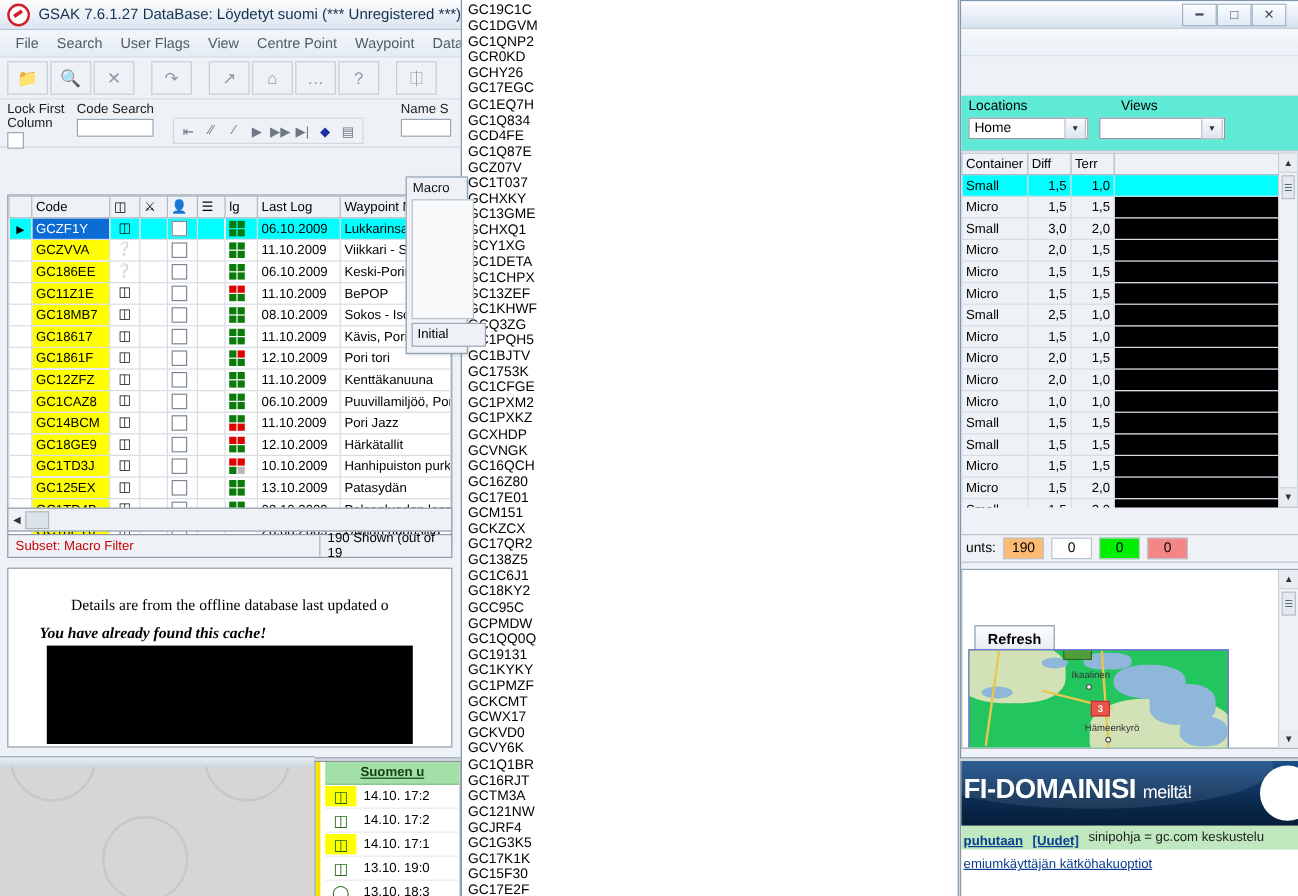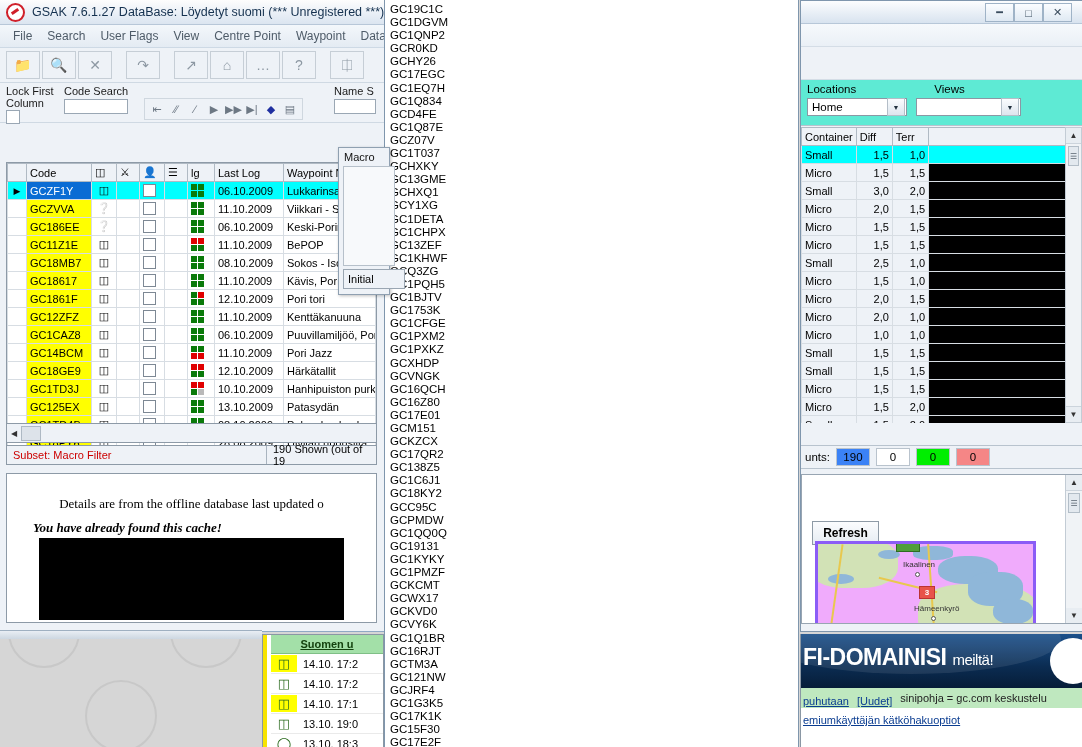--- a/index.html
+++ b/index.html
@@ -177,22 +177,22 @@
   
   #counts{position:absolute;left:0;top:444px;width:282px;height:24px;background:#eef2f7;
           border-top:1px solid #b8c3ce;border-bottom:1px solid #b8c3ce;display:flex;align-items:center;gap:6px;padding-left:4px;box-sizing:border-box;}
   #counts .lb{font-size:11.5px;}
   .cbox{width:32px;height:16px;display:flex;align-items:center;justify-content:center;font-size:11.5px;border:1px solid #b9c3cd;}
   
   #mappanel{position:absolute;left:0;top:473px;width:282px;height:150px;background:#fff;border:1px solid #98a5b2;box-sizing:border-box;overflow:hidden;}
   #refresh{position:absolute;left:10px;top:46px;width:65px;height:22px;border:1px solid #8e9aa6;
            background:linear-gradient(#fbfcfe,#e6ecf3);font-size:12px;font-weight:bold;
            display:flex;align-items:center;justify-content:center;}
-  #map{position:absolute;left:13px;top:66px;width:215px;height:82px;border:3px solid #8b5cf6;
-       background:#f0abfc;overflow:hidden;}
+  #map{position:absolute;left:5px;top:66px;width:215px;height:82px;border:1px solid #8b5cf6;
+       background:#22c55e;overflow:hidden;}
   .water{position:absolute;background:#8fb7d9;}
   .road{position:absolute;background:#e8c84e;}
   .greenblob{position:absolute;background:#d2e2b6;border-radius:40%;}
   .maplbl{position:absolute;font-size:8px;color:#333;white-space:nowrap;}
   .mapdot{position:absolute;width:3px;height:3px;border:1px solid #555;border-radius:50%;background:#fff;}
   .mappin{position:absolute;background:#e8534a;color:#fff;font-size:8px;font-weight:bold;
           width:14px;height:11px;display:flex;align-items:center;justify-content:center;border:1px solid #b33;}
   .mapgreen{position:absolute;background:#4f9e3a;width:22px;height:8px;border:1px solid #2f6b21;}
   #mscroll{position:absolute;right:0;top:0;width:17px;height:148px;background:#f0f3f6;border-left:1px solid #c3ccd5;box-sizing:border-box;}
   
@@ -212,21 +212,21 @@
     position:absolute;left:800px;top:634px;width:282px;height:113px;
     background:#fff;border-left:1px solid #8a97a4;box-sizing:border-box;overflow:hidden;
   }
   #banner{height:54px;background:linear-gradient(#1a4f8a,#0b2c52 60%,#061d38);position:relative;overflow:hidden;}
   #banner .sweep{position:absolute;left:-40px;top:-30px;width:300px;height:70px;background:rgba(255,255,255,.09);
                  border-radius:50%;}
   #banner .btxt{position:absolute;left:2px;top:10px;font-size:23px;color:#fff;font-weight:bold;letter-spacing:-.5px;white-space:nowrap;}
   #banner .btxt em{font-style:normal;font-size:15px;font-weight:normal;}
   #banner .pill{position:absolute;right:-14px;top:4px;width:46px;height:46px;background:#fff;border-radius:23px;}
   #fline{height:20px;background:#bfe8bf;display:flex;align-items:center;gap:8px;padding-left:2px;font-size:11px;white-space:nowrap;}
-  #fline a{color:#0b3d91;font-weight:normal;text-decoration:underline;margin-top:6px;}
+  #fline a{color:#0b3d91;font-weight:bold;text-decoration:underline;margin-top:6px;}
   #fline .plain{color:#222;font-weight:normal;}
   #flink2{margin:6px 0 0 2px;font-size:11px;color:#0b3d91;text-decoration:underline;white-space:nowrap;}
   #flink3{margin:6px 0 0 2px;font-size:11px;color:#0b3d91;text-decoration:underline;white-space:nowrap;}
   #taskstrip{position:absolute;left:0;top:630px;width:262px;height:8px;
              background:linear-gradient(#e9eef4,#cdd7e1);border-top:1px solid #9fb0c1;}
 </style>
 </head>
 <body>
 
 <div id="desktop">
@@ -775,21 +775,21 @@
     </table>
   </div>
   <div id="rscroll">
     <div class="sbtn">▲</div>
     <div class="sthumb">☰</div>
     <div class="sbtn" style="position:absolute;bottom:0;left:0;right:0;border-bottom:none;border-top:1px solid #ccd4dc;">▼</div>
   </div>
 
   <div id="counts">
     <span class="lb">unts:</span>
-    <span class="cbox" id="cnt-y" style="background: #3b82f6;">190</span>
+    <span class="cbox" id="cnt-y" style="background: #fdba74;">190</span>
     <span class="cbox" id="cnt-w" style="background: rgb(255, 255, 255);">0</span>
     <span class="cbox" id="cnt-g" style="background: rgb(0, 238, 0);">0</span>
     <span class="cbox" id="cnt-r" style="background: rgb(245, 134, 134);">0</span>
   </div>
 
   <div id="mappanel">
     <div id="refresh">Refresh</div>
     <div id="map">
       <div class="greenblob" style="left:-10px;top:-6px;width:90px;height:50px;"></div>
       <div class="greenblob" style="left:100px;top:40px;width:120px;height:60px;"></div>

